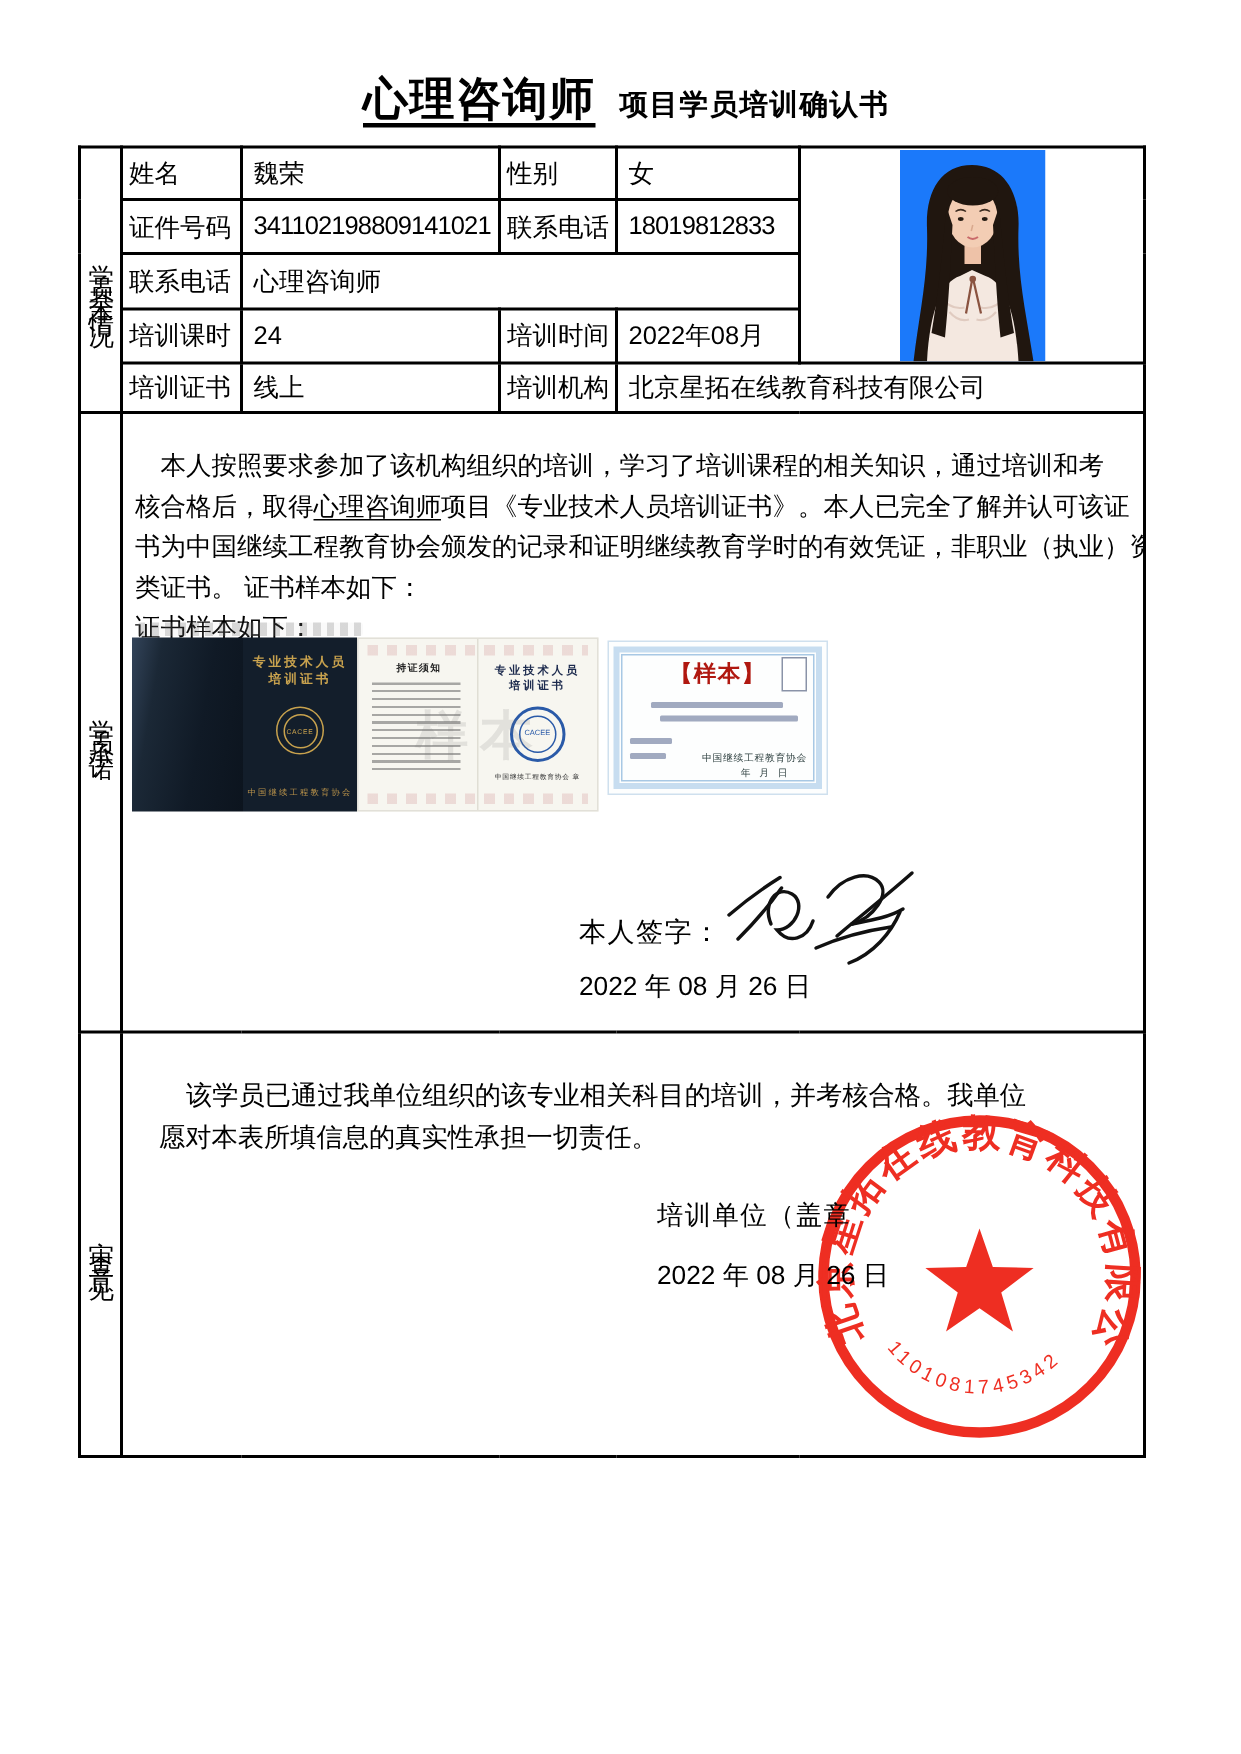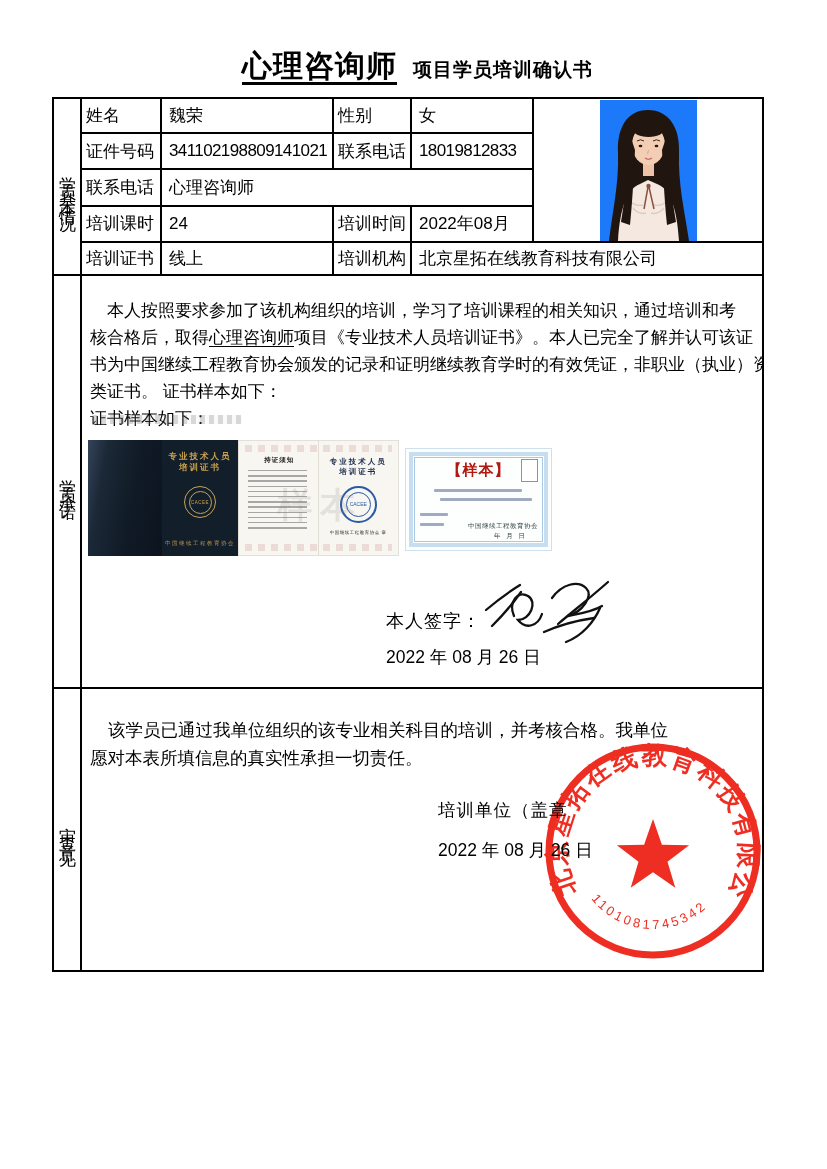--- a/index.html
+++ b/index.html
@@ -21,21 +21,21 @@
           font-size:17px;margin:0 auto;line-height:26px;}
   td.photo-cell{padding:0;text-align:center;vertical-align:top;}
   td.section-cell{position:relative;padding:16px;vertical-align:top;margin-top:37px;}
   
   .para{position:absolute;left:8px;top:21px;font-size:17px;line-height:27px;white-space:nowrap;}
   .para .indent{text-indent:17px;}
   .para .u{text-decoration:underline;text-underline-offset:3px;}
   .smudge{position:absolute;left:10px;top:139px;width:150px;height:9px;border-radius:2px;opacity:.5;
           background:repeating-linear-gradient(90deg,rgba(110,110,110,.55) 0 5px,rgba(190,190,190,.15) 5px 9px);
           filter:blur(.5px);}
-  .certs{position:absolute;left:6px;top:164px;display:flex;align-items:center;}
+  .certs{position:absolute;left:6px;top:149px;display:flex;align-items:flex-start;}
   .cert-back{width:74px;height:116px;background:linear-gradient(100deg,#33445a 0%,#1b2836 22%,#101a26 60%,#0c141e 100%);}
   .cert-front{width:76px;height:116px;background:#131e2b;display:flex;flex-direction:column;align-items:center;box-sizing:border-box;padding-top:11px;}
   .cert-front .ct{color:#c8a24e;font-size:8.5px;font-weight:700;letter-spacing:2px;line-height:11px;text-align:center;}
   .gold-emblem{width:30px;height:30px;border:1.5px solid #c8a24e;border-radius:50%;margin-top:13px;
                display:flex;align-items:center;justify-content:center;}
   .gold-emblem .in{width:21px;height:21px;border:1px solid #c8a24e;border-radius:50%;color:#c8a24e;
                    font-size:4.5px;text-align:center;line-height:21px;letter-spacing:.5px;}
   .cert-front .corg{color:#b8924a;font-size:5.5px;letter-spacing:1.5px;margin-top:auto;margin-bottom:9px;}
   .cert-open{width:161px;height:116px;background:#f7f6f0;border:1px solid #e2e0d8;box-sizing:border-box;
              display:flex;position:relative;}
@@ -63,21 +63,21 @@
   .sample-photo{position:absolute;top:10px;right:13px;width:15px;height:21px;border:1px solid #8a93a8;background:#fff;}
   .sbar{position:absolute;height:3.5px;background:rgba(70,86,130,.5);border-radius:1px;}
   .sb1{left:28px;top:40px;width:88px;} .sb2{left:34px;top:49px;width:92px;}
   .sb3{left:14px;top:64px;width:28px;} .sb4{left:14px;top:74px;width:24px;}
   .sample-org{position:absolute;right:13px;bottom:19px;font-size:6.5px;color:#344;letter-spacing:.5px;}
   .sample-date{position:absolute;right:24px;bottom:9px;font-size:6.5px;color:#344;letter-spacing:2px;}
   .sign-label{position:absolute;left:304px;top:333px;font-size:18px;letter-spacing:1px;}
   .sign-svg{position:absolute;left:392px;top:294px;}
   .sign-date{position:absolute;left:304px;top:369px;font-size:17.5px;}
   
-  .rpara{position:absolute;left:8px;top:27px;font-size:17.5px;line-height:28px;white-space:nowrap;}
+  .rpara{position:absolute;left:24px;top:27px;font-size:17.5px;line-height:28px;white-space:nowrap;}
   .rpara .indent{text-indent:18px;}
   .unit-label{position:absolute;left:356px;top:109px;font-size:17.5px;letter-spacing:1px;}
   .review-date{position:absolute;left:356px;top:149px;font-size:17.5px;}
   .seal{position:absolute;left:459px;top:50px;width:224px;height:224px;mix-blend-mode:multiply;opacity:.92;}
 </style>
 </head>
 <body>
 
 <div class="page">
 

